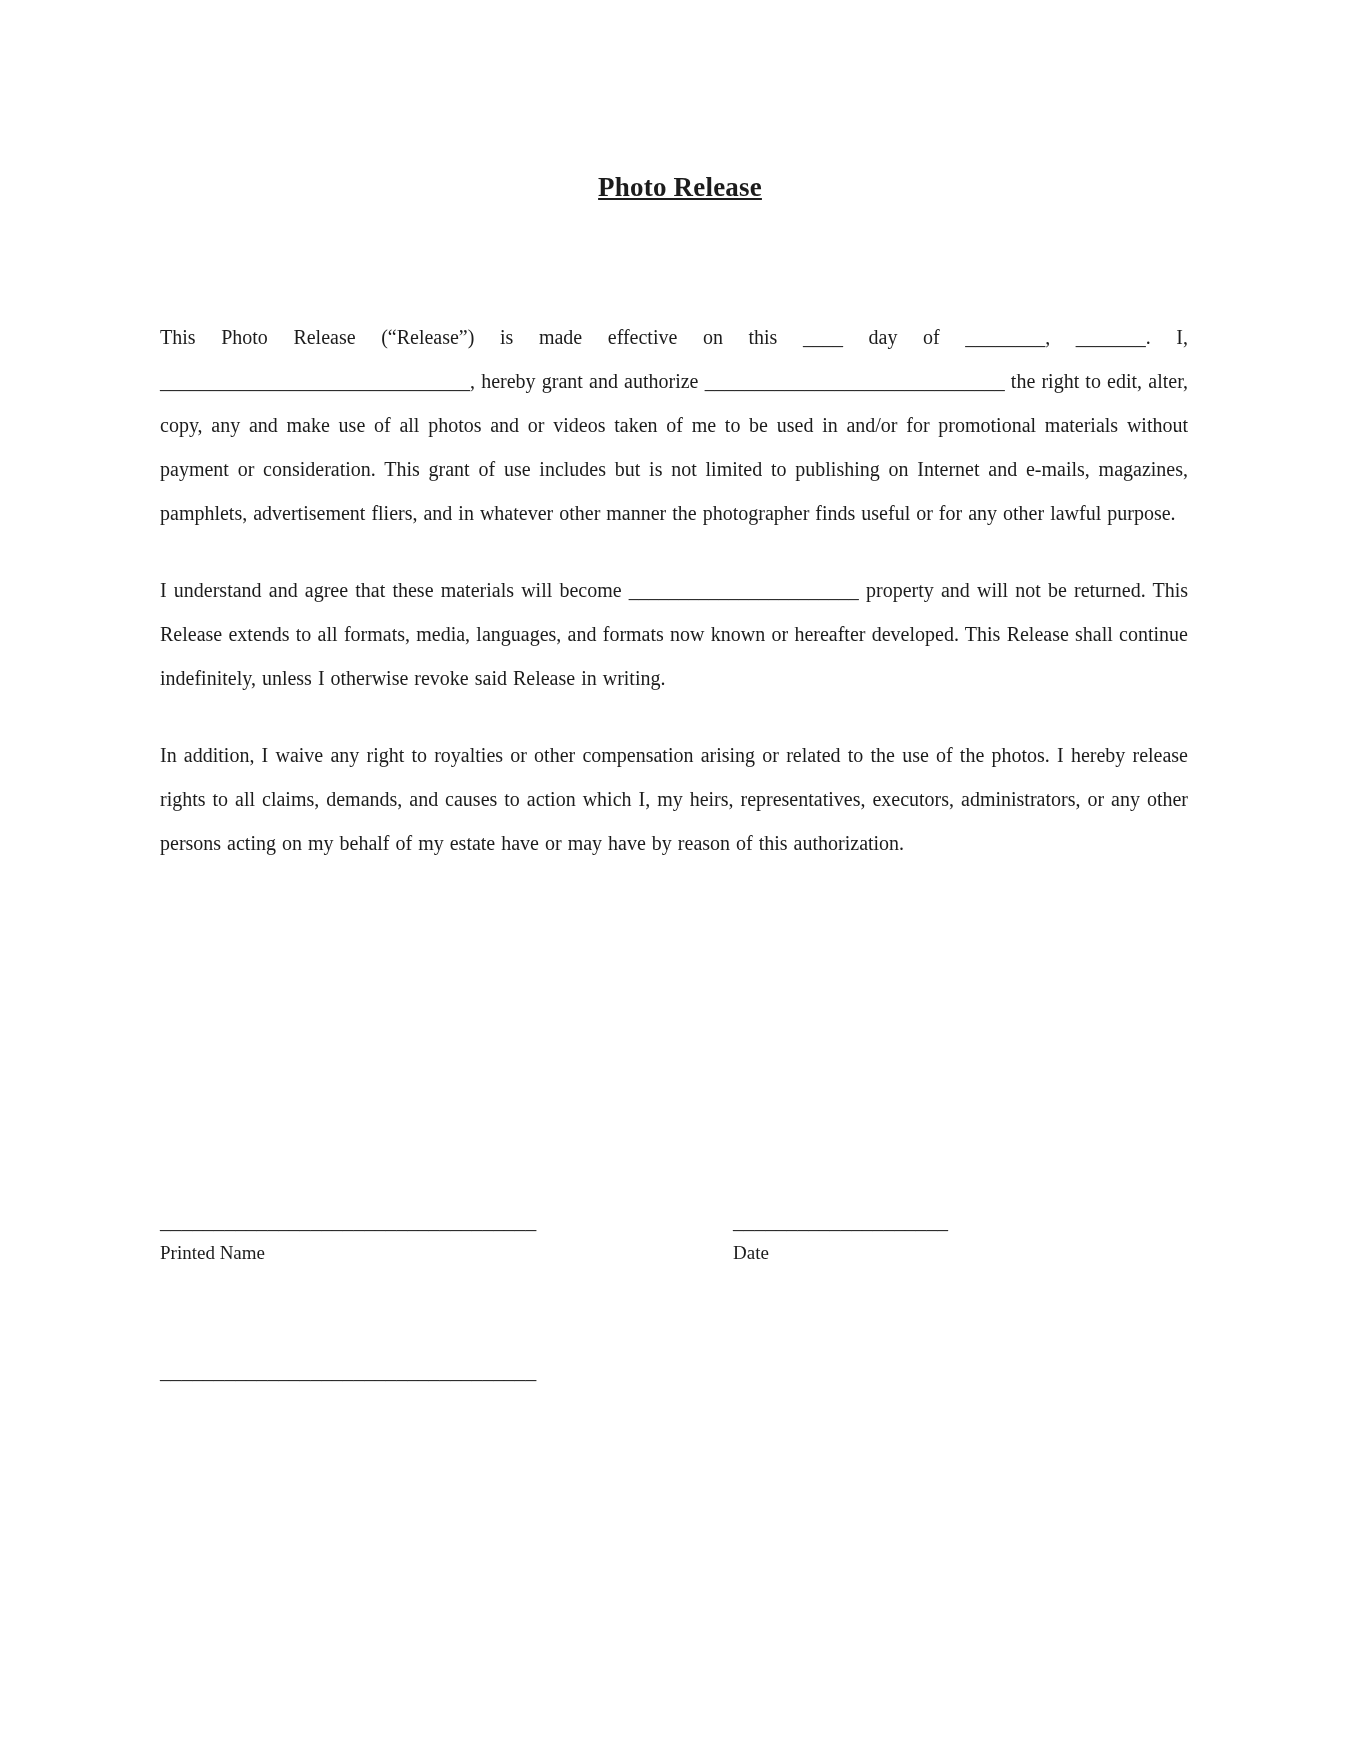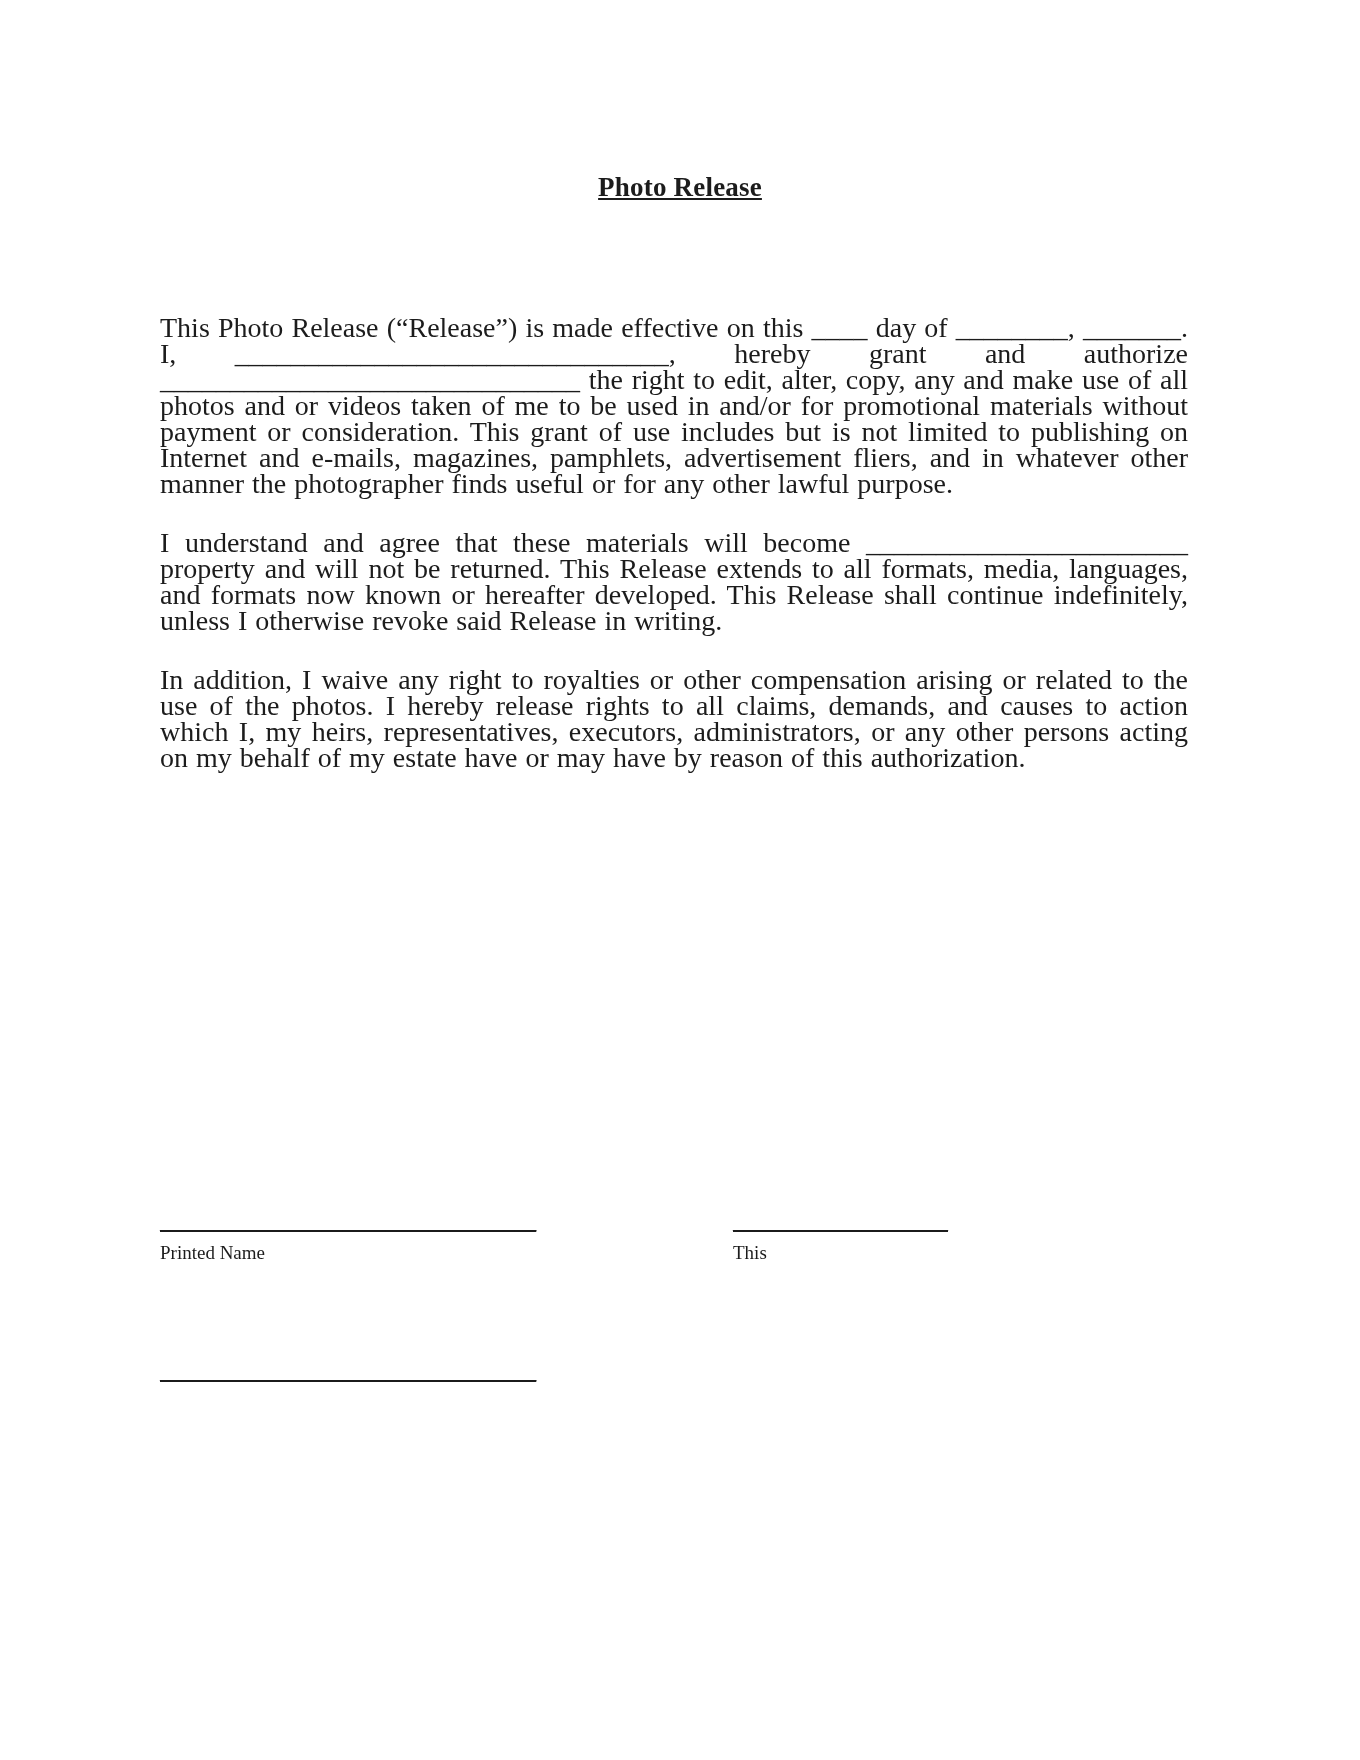--- a/index.html
+++ b/index.html
@@ -25,22 +25,22 @@
     text-decoration: underline;
     letter-spacing: 0.2px;
   }
   .doc-body {
     margin-top: 112px;
     padding-left: 160px;
     padding-right: 172px;
   }
   .doc-body p {
     margin: 0 0 33px 0;
-    font-size: 28px;
-    line-height: 26px;
+    font-size: 20px;
+    line-height: 44px;
     text-align: justify;
     word-spacing: 1px;
   }
   .sig-row {
     position: absolute;
     left: 160px;
     top: 1205px;
     display: flex;
     font-size: 21.5px;
     line-height: 32px;
@@ -55,21 +55,20 @@
     position: absolute;
     left: 160px;
     top: 1355px;
     font-size: 21.5px;
     line-height: 32px;
   }
   .sig-line {
     white-space: nowrap;
     letter-spacing: 0;
     color: #1c1c1c;
-    text-decoration: underline;
   }
   .sig-label {
     font-size: 19px;
   }
 </style>
 </head>
 <body>
 
 <div class="page">
 
@@ -81,21 +80,21 @@
     <p>In addition, I waive any right to royalties or other compensation arising or related to the use of the photos. I hereby release rights to all claims, demands, and causes to action which I, my heirs, representatives, executors, administrators, or any other persons acting on my behalf of my estate have or may have by reason of this authorization.</p>
   </div>
 
   <div class="sig-row">
     <div class="sig-field-printed">
       <div class="sig-line">___________________________________</div>
       <div class="sig-label">Printed Name</div>
     </div>
     <div class="sig-field-date">
       <div class="sig-line">____________________</div>
-      <div class="sig-label">This</div>
+      <div class="sig-label">Date</div>
     </div>
   </div>
 
   <div class="sig-single">
     <div class="sig-line">___________________________________</div>
   </div>
 
 </div>
 
 </body></html>

